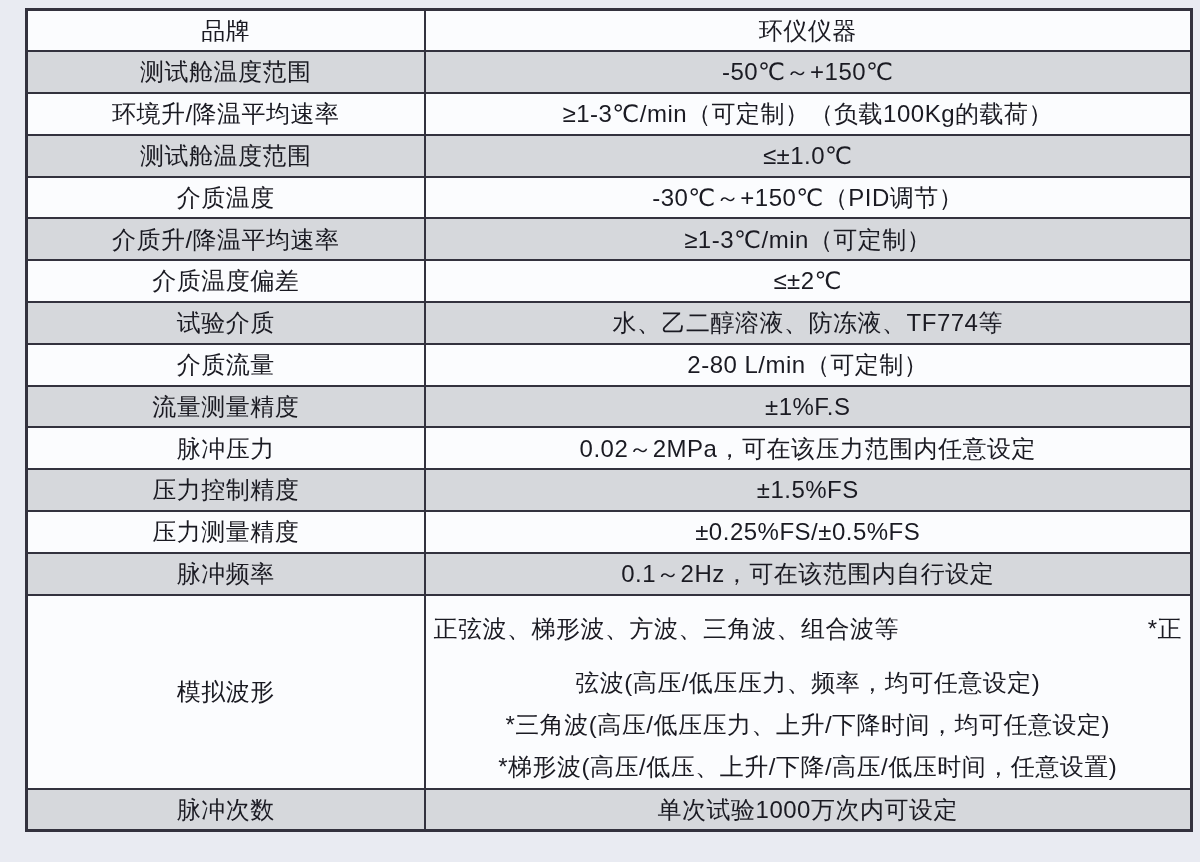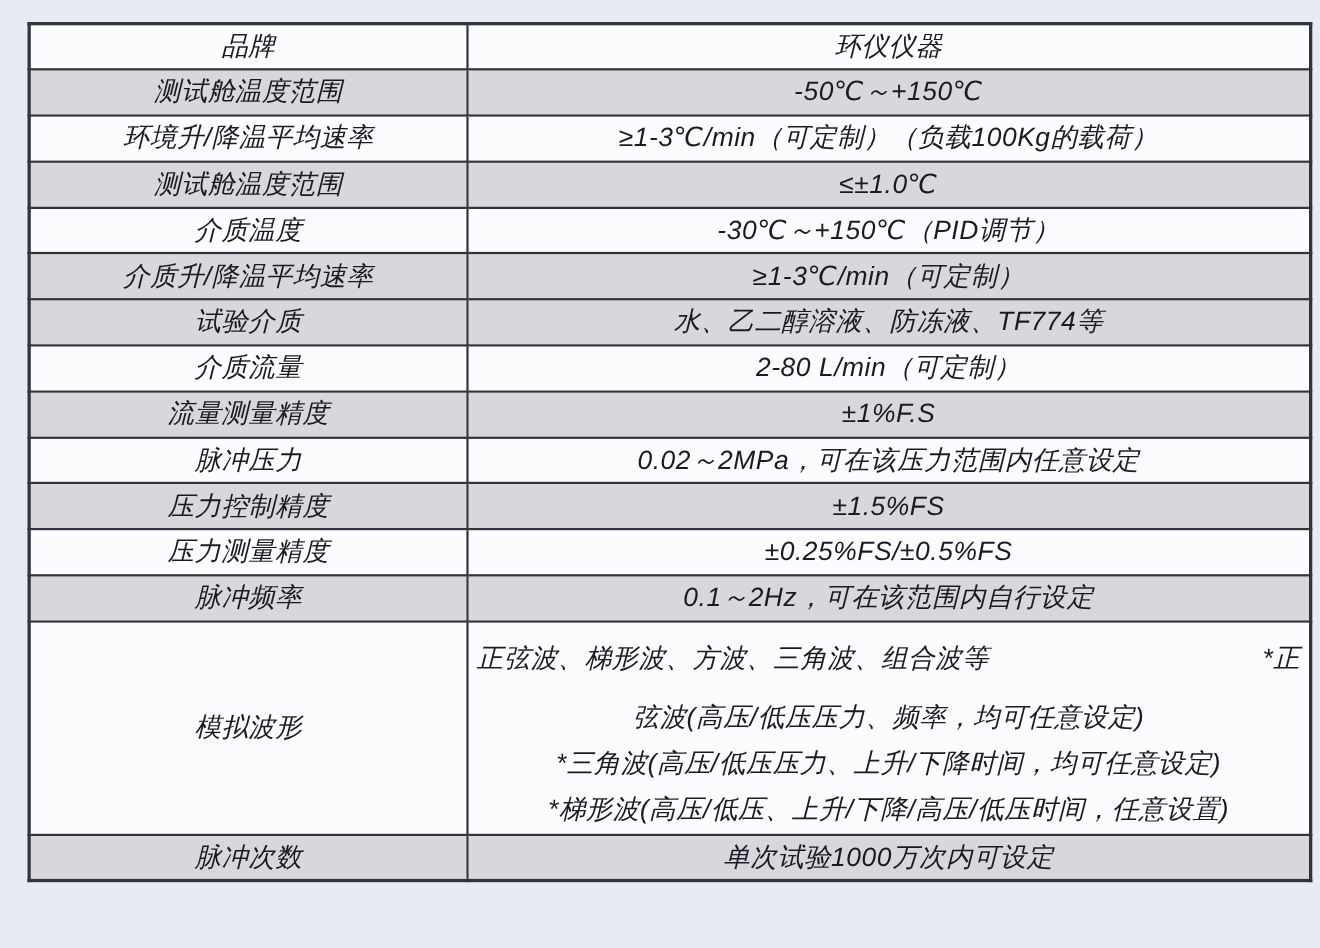--- a/index.html
+++ b/index.html
@@ -19,27 +19,26 @@
   }
   .page {
     position: relative;
     width: 1200px;
     height: 862px;
     background: var(--page-bg);
   }
   table.spec-table {
     position: absolute;
     left: 25px;
-    top: 20px;
+    top: 8px;
     width: 1165px;
     border-collapse: collapse;
     table-layout: fixed;
     background: var(--row-white);
     border: 3px solid var(--border);
-    font-style: italic;
   }
   .spec-table col.c1 { width: 398px; }
   .spec-table col.c2 { width: 767px; }
   .spec-table th,
   .spec-table td {
     border: 2px solid var(--border);
     text-align: center;
     vertical-align: middle;
     font-size: 24px;
     font-weight: 400;
@@ -98,20 +97,24 @@
           <td>≤±1.0℃</td>
         </tr>
         <tr>
           <td>介质温度</td>
           <td>-30℃～+150℃（PID调节）</td>
         </tr>
         <tr class="shaded">
           <td>介质升/降温平均速率</td>
           <td>≥1-3℃/min（可定制）</td>
         </tr>
+        <tr>
+          <td>介质温度偏差</td>
+          <td>≤±2℃</td>
+        </tr>
         <tr class="shaded">
           <td>试验介质</td>
           <td>水、乙二醇溶液、防冻液、TF774等</td>
         </tr>
         <tr>
           <td>介质流量</td>
           <td>2-80 L/min（可定制）</td>
         </tr>
         <tr class="shaded">
           <td>流量测量精度</td>

